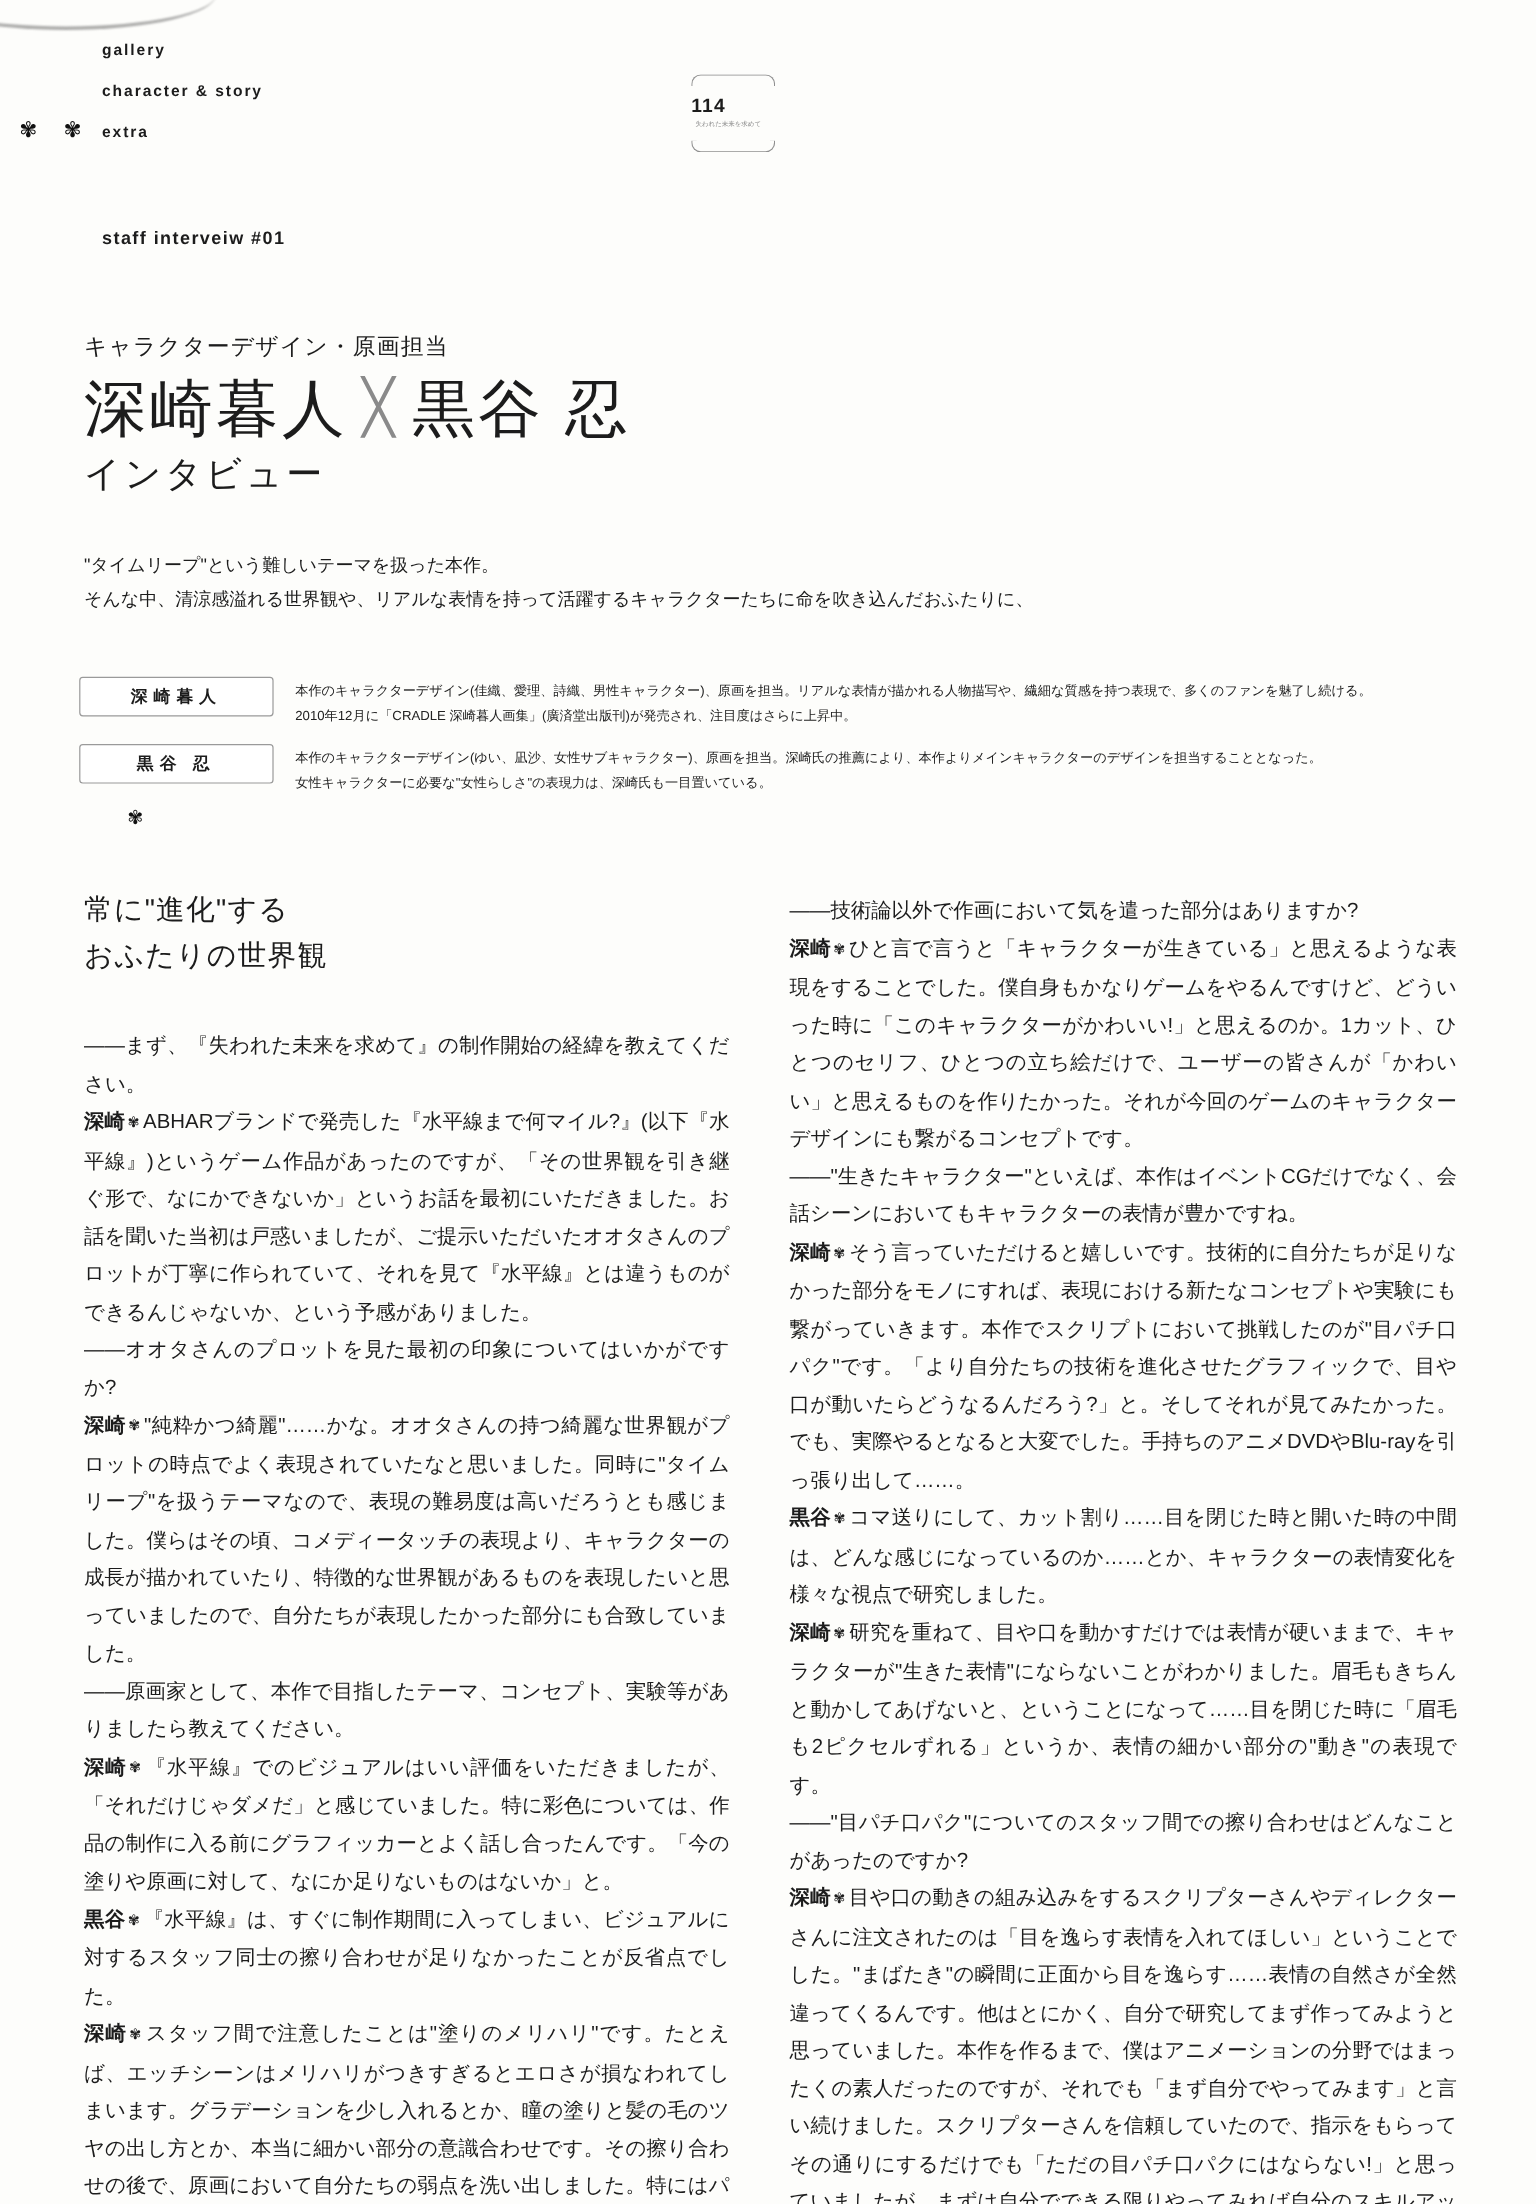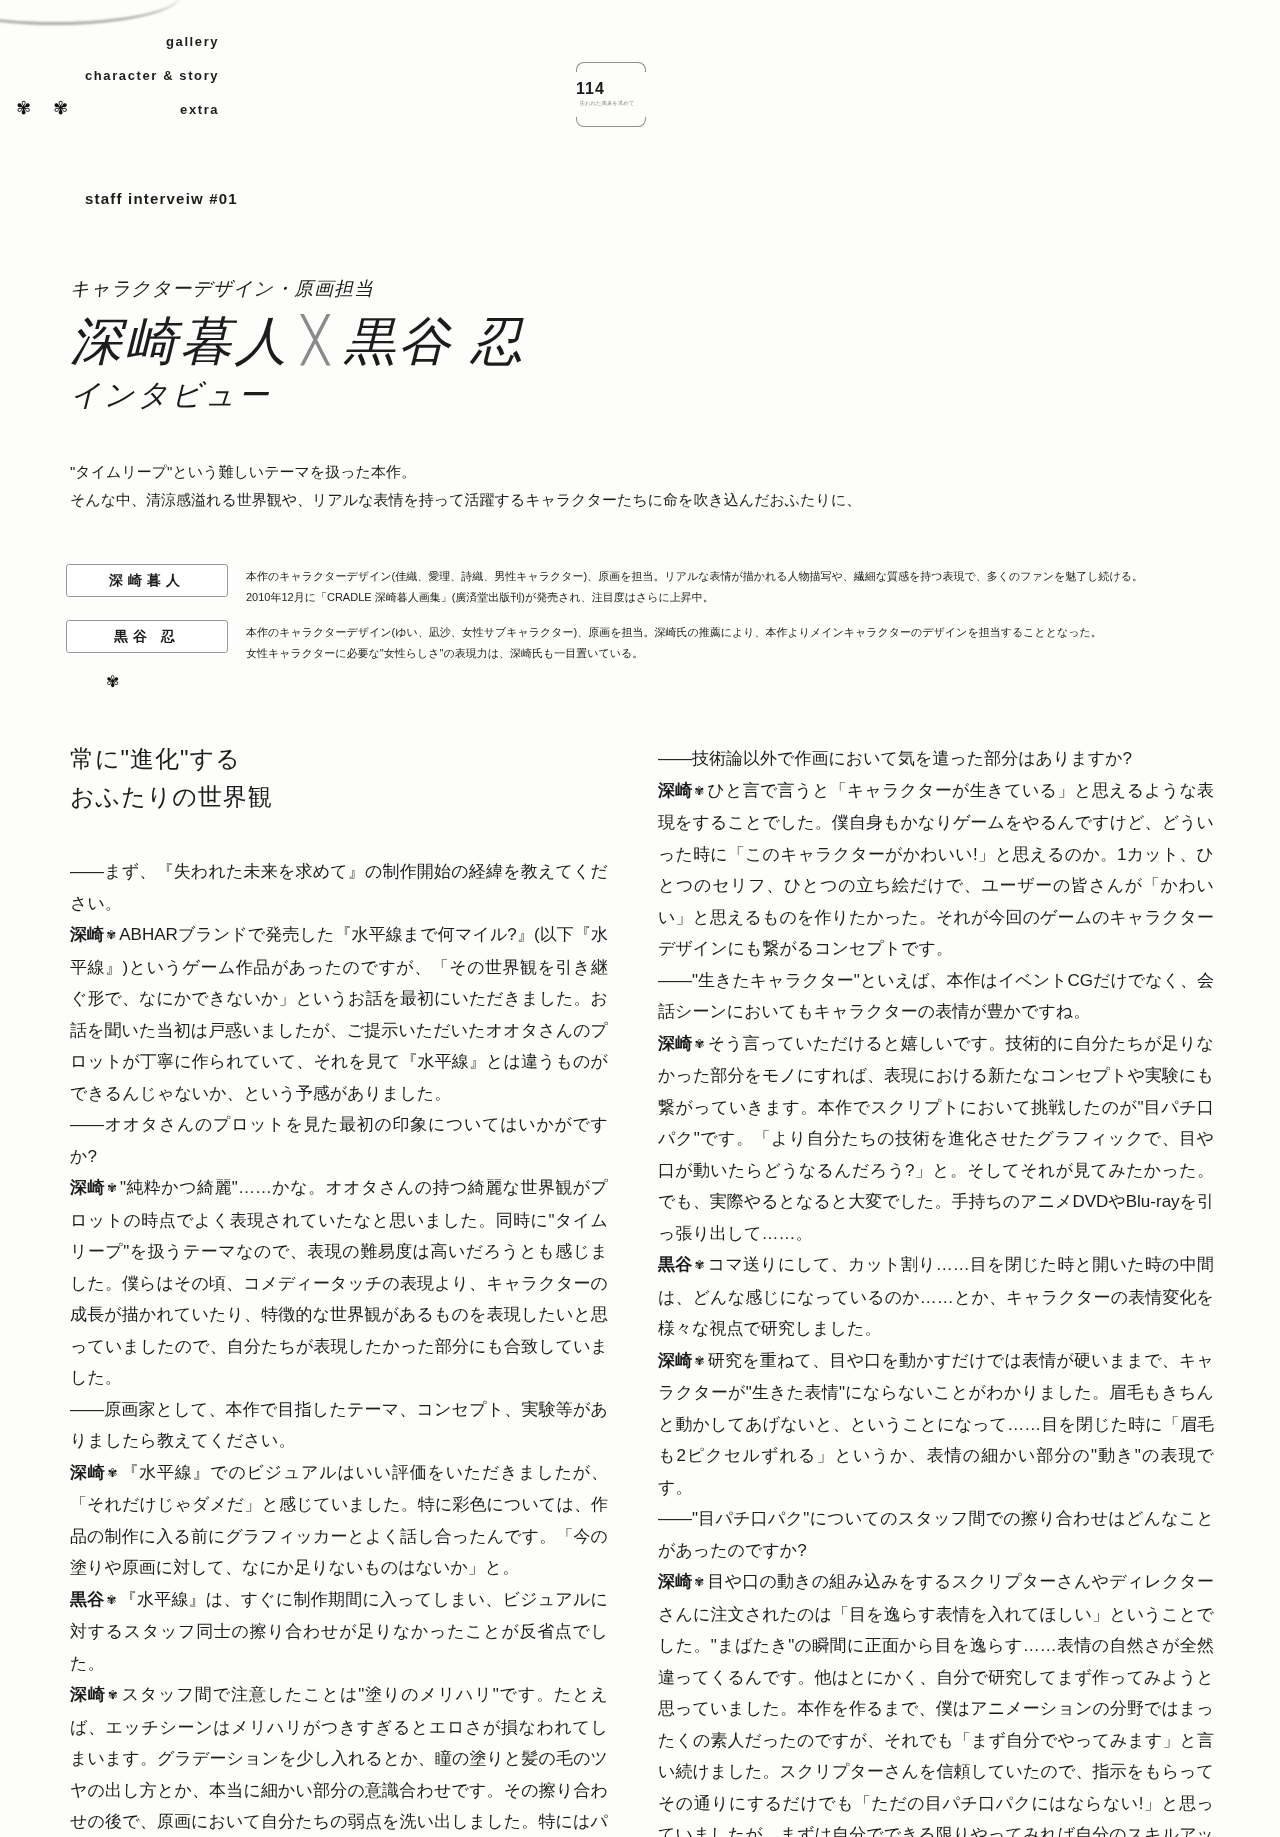--- a/index.html
+++ b/index.html
@@ -13,36 +13,36 @@
     overflow:hidden;
   }
   .corner-curl{
     position:absolute;top:-34px;left:-70px;width:250px;height:56px;
     border-radius:50%;
     border-bottom:3px solid rgba(70,70,70,.45);
     filter:blur(1px);
   }
   
   .top-nav{position:absolute;left:85px;top:34px;font-size:13px;font-weight:bold;letter-spacing:1.6px;}
-  .nav-item{margin-bottom:12px;position:relative;white-space:nowrap;text-align:right;}
+  .nav-item{margin-bottom:12px;position:relative;white-space:nowrap;}
   .nav-item.gap{margin-top:19px;}
   .nav-flower{position:absolute;top:-3px;font-size:18px;line-height:18px;color:#111;}
   .nav-flower.f1{left:-69px;}
   .nav-flower.f2{left:-32px;}
   
   .pagebox{position:absolute;left:576px;top:62px;width:70px;text-align:left;}
   .bracket{height:9px;border:1px solid #8f8f8f;}
   .bracket.top{border-bottom:none;border-radius:8px 8px 0 0;}
   .bracket.bottom{border-top:none;border-radius:0 0 8px 8px;}
   .pagebox .num{font-size:16px;font-weight:bold;letter-spacing:1px;margin-top:8px;}
   .pagebox .caption{font-size:6px;color:#8a8a8a;transform:scale(.9);margin:1px 0 9px;}
   
   .section-label{position:absolute;left:85px;top:190px;font-size:15px;font-weight:bold;letter-spacing:1.2px;text-align:center;}
   
-  .title-block{position:absolute;left:70px;top:276px;font-style:italic;}
+  .title-block{position:absolute;left:70px;top:276px;}
   .title-role{font-size:19px;letter-spacing:1px;margin-bottom:8px;}
   .title-names{font-size:52px;letter-spacing:3px;line-height:60px;white-space:nowrap;}
   .title-sep{font-size:44px;color:#8a8a8a;font-weight:normal;margin:0 12px;vertical-align:4px;}
   .title-subtitle{font-size:30px;letter-spacing:3px;margin-top:4px;}
   
   .intro{position:absolute;left:70px;top:458px;font-size:15px;line-height:28px;}
   
   .profiles{position:absolute;left:66px;top:564px;width:1160px;}
   .profile-row{display:flex;align-items:flex-start;margin-bottom:12px;}
   .profile-box{

